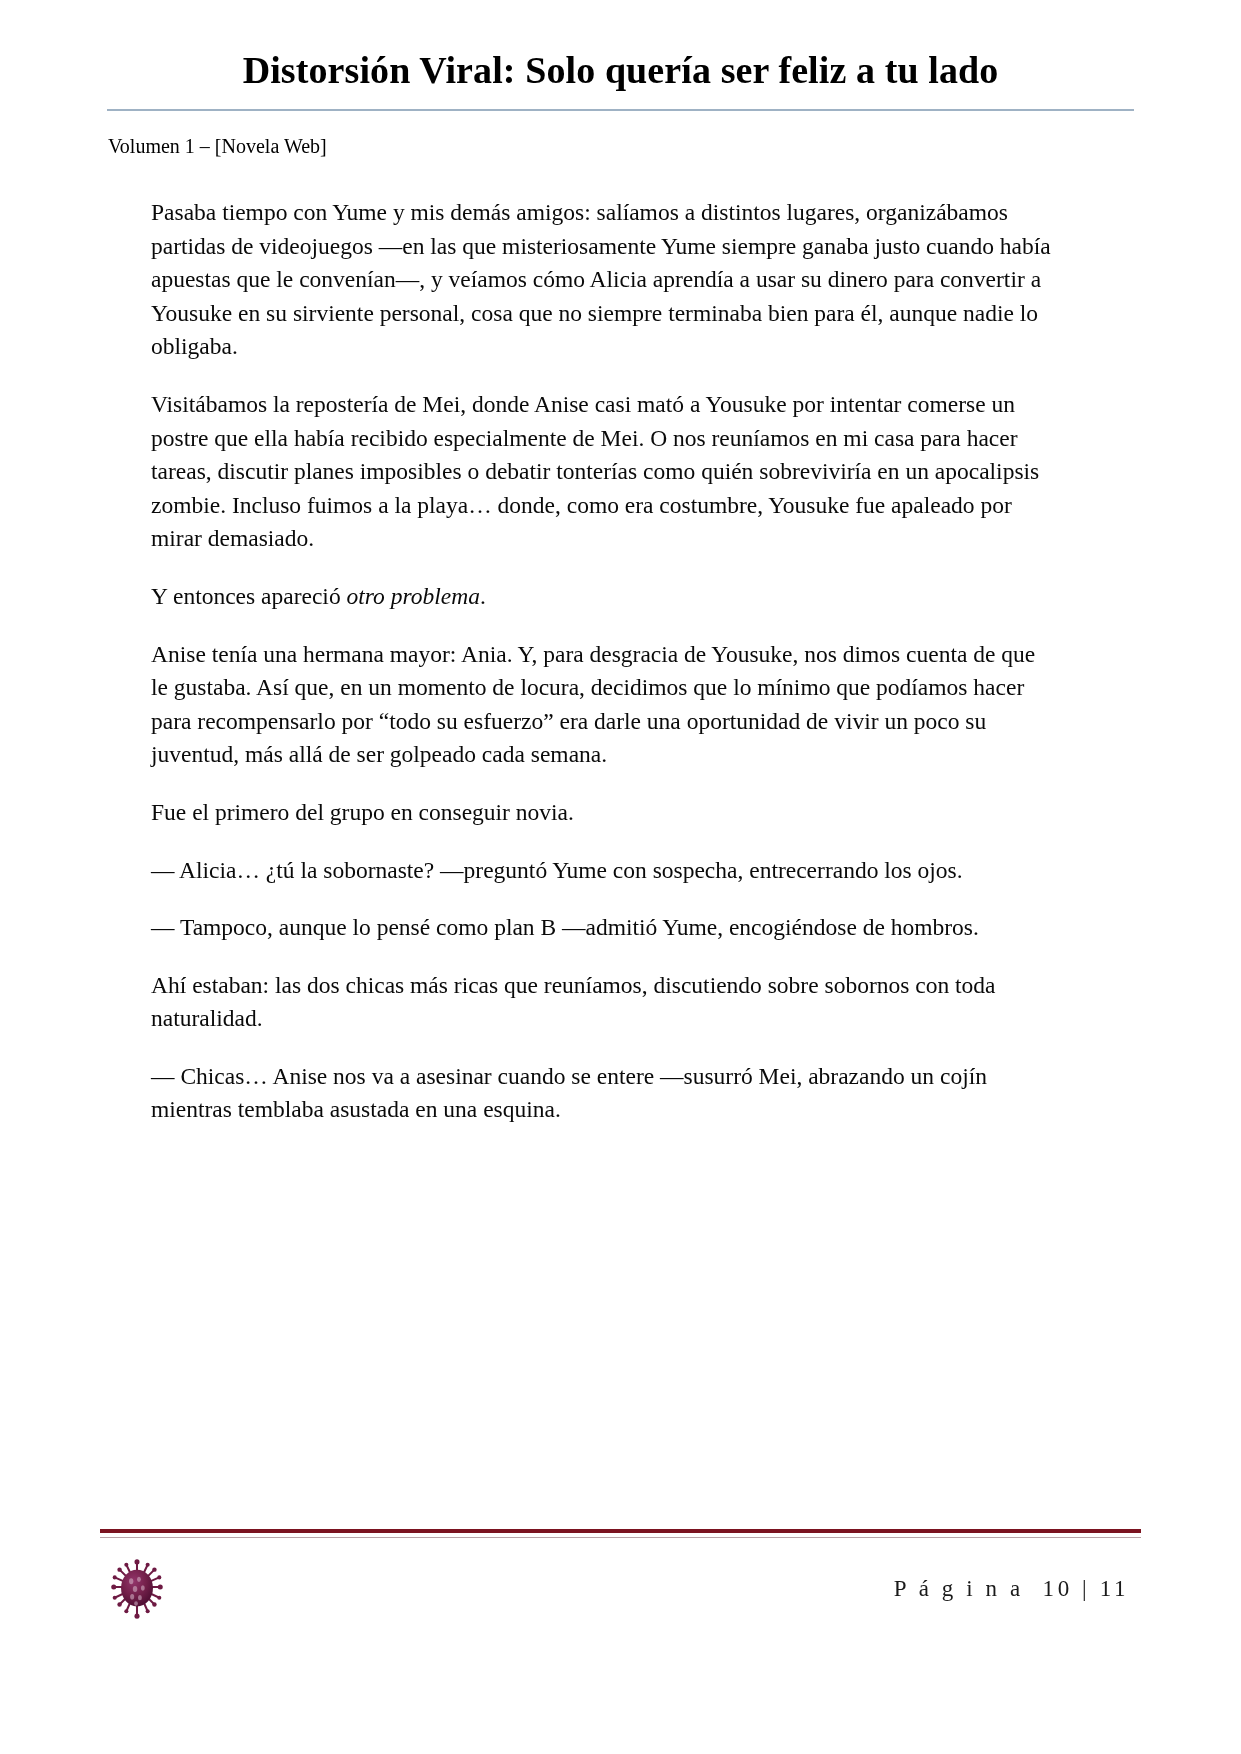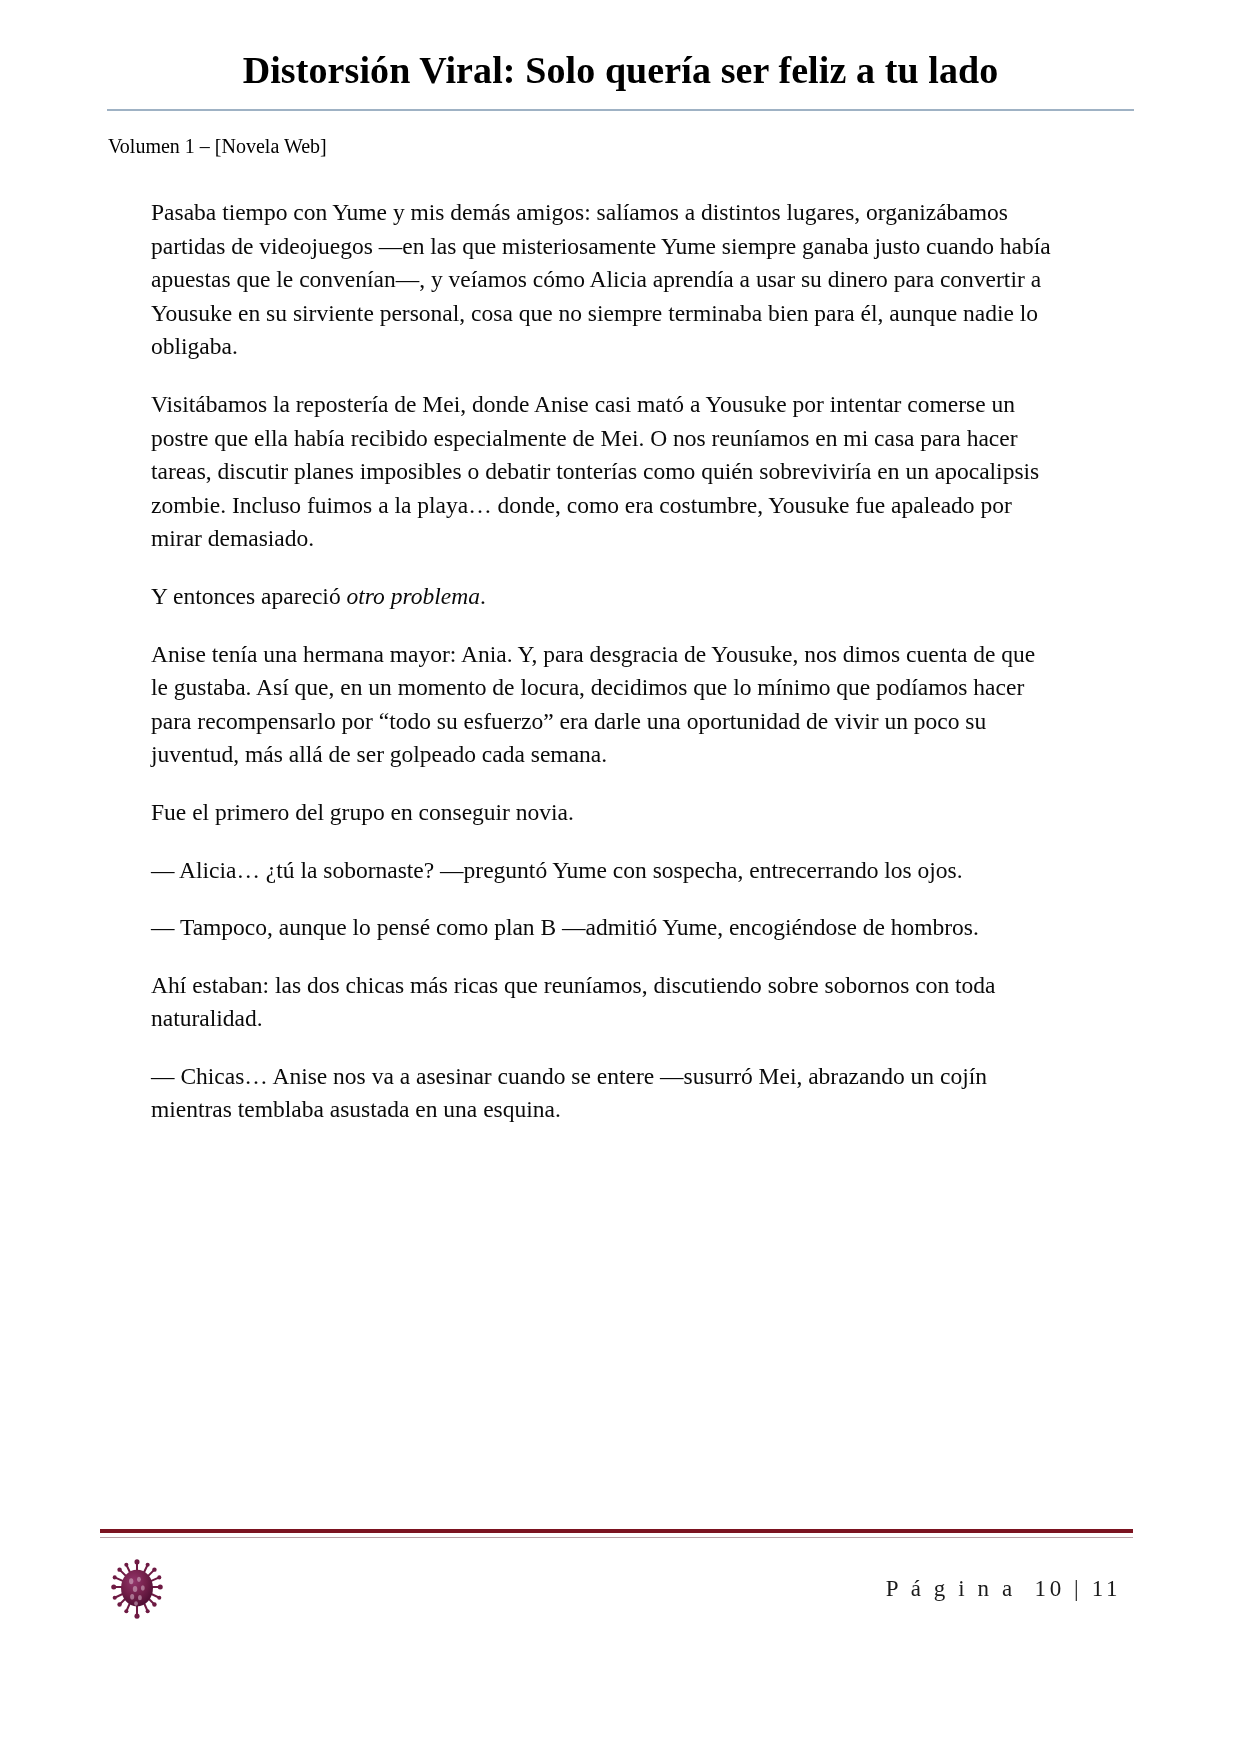--- a/index.html
+++ b/index.html
@@ -66,21 +66,21 @@
     color: #0a0a0a;
   }
   .para em {
     font-style: italic;
   }
 
   
   .footer {
     position: absolute;
     left: 100px;
-    right: 108px;
+    right: 100px;
     bottom: 132px;
   }
   .footer-rule {
     height: 4px;
     background: #7b1320;
     margin-bottom: 4px;
   }
   .footer-rule-thin {
     height: 1px;
     background: #b8a3a7;

